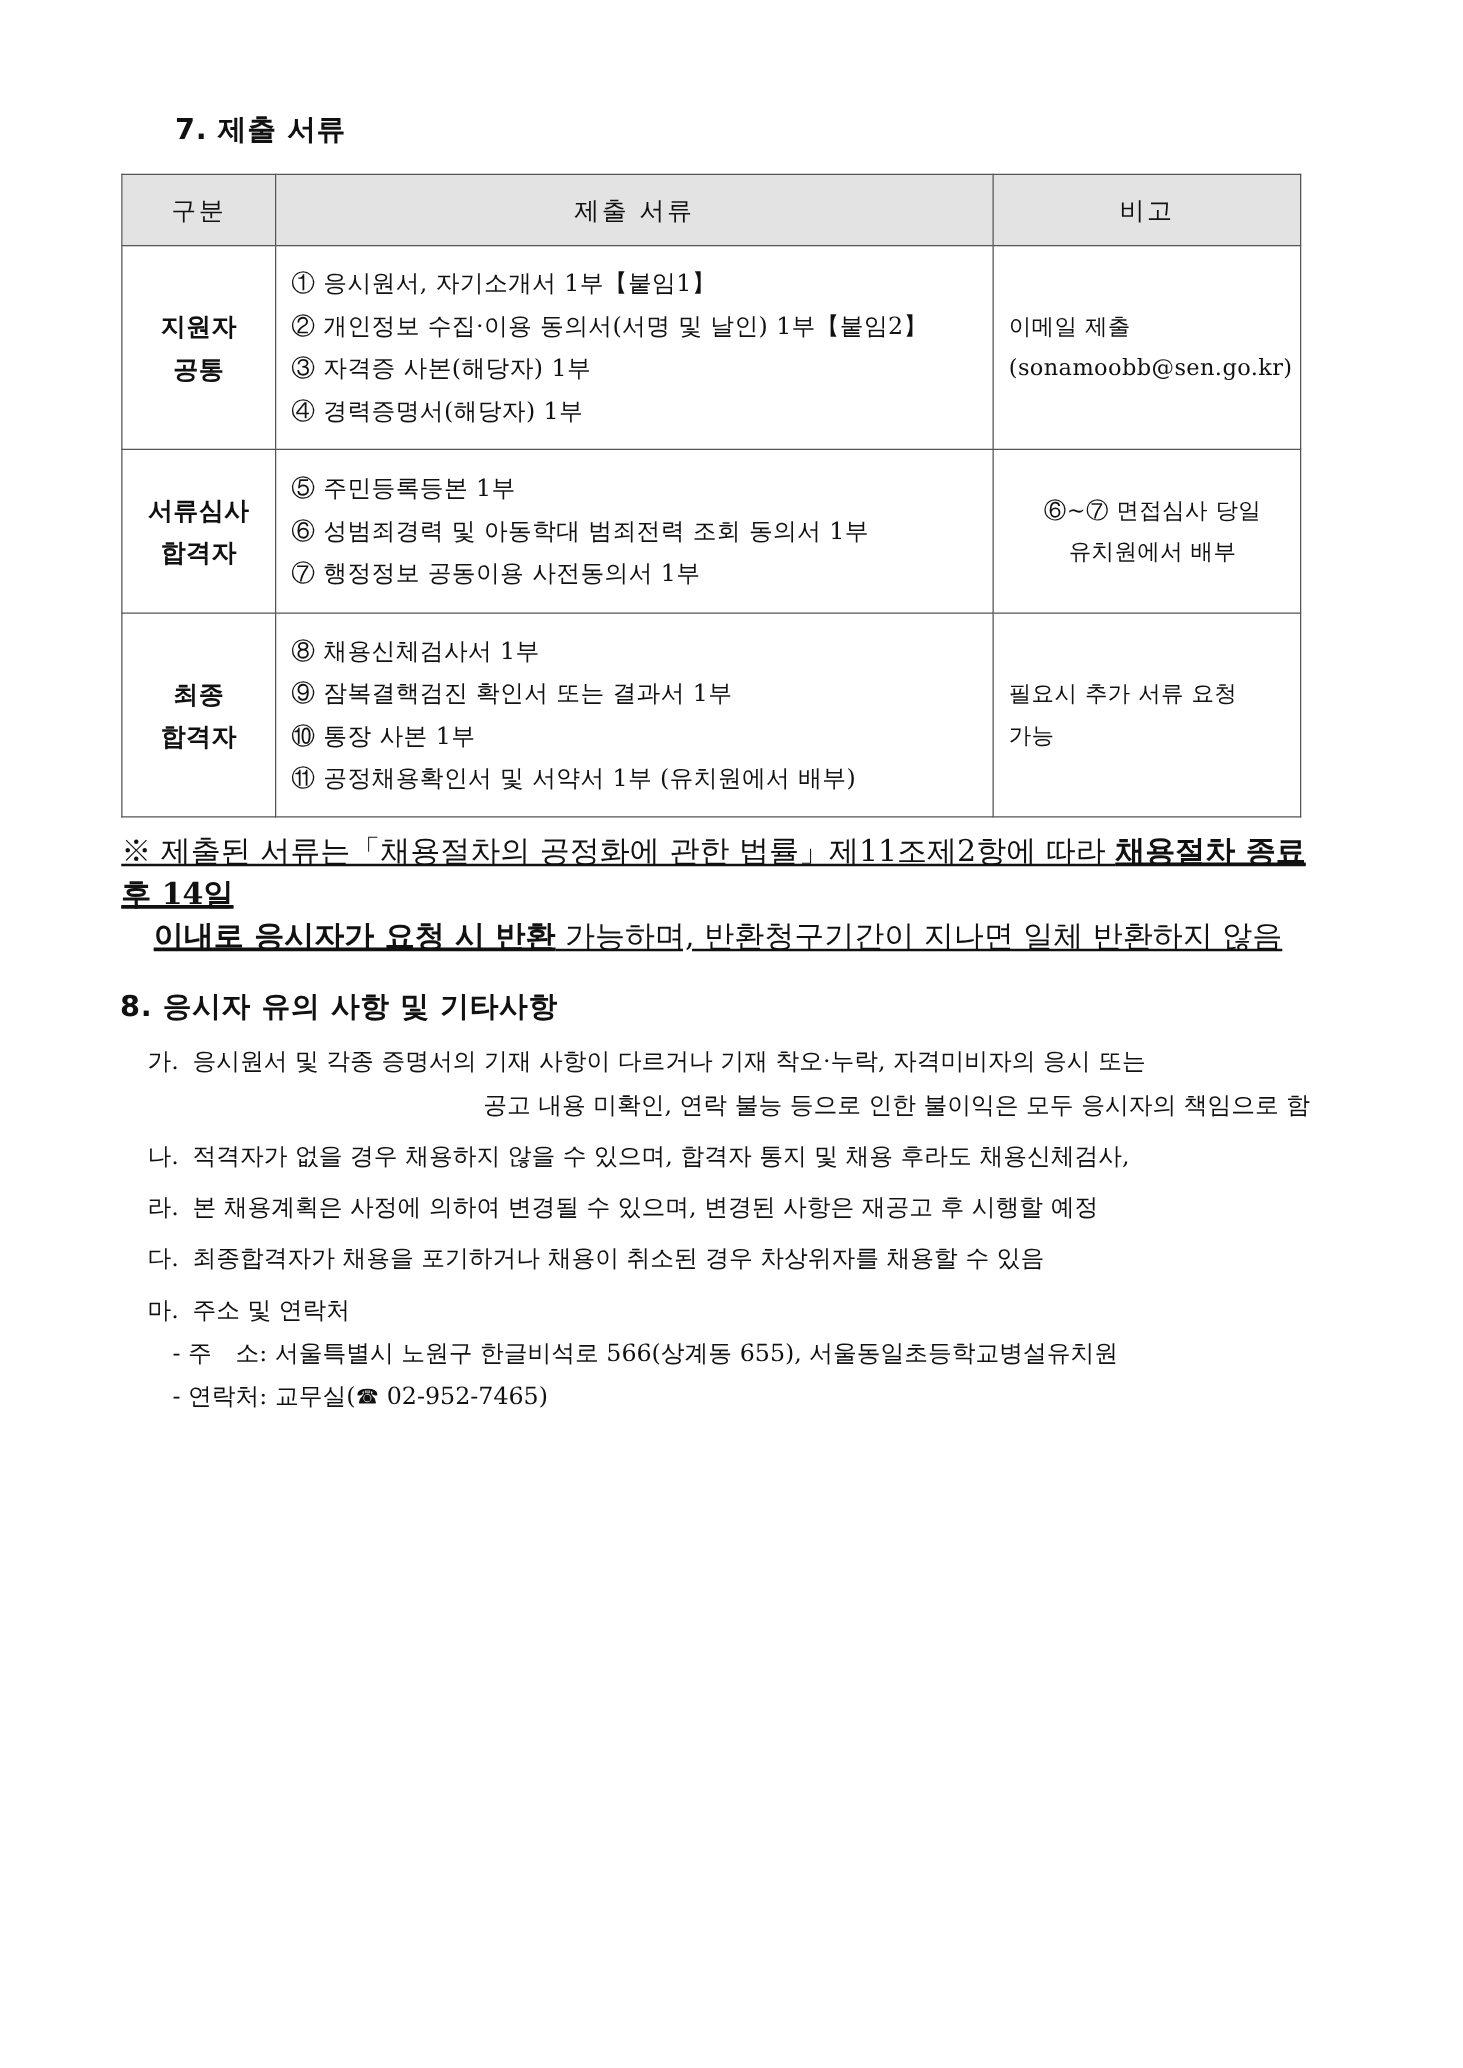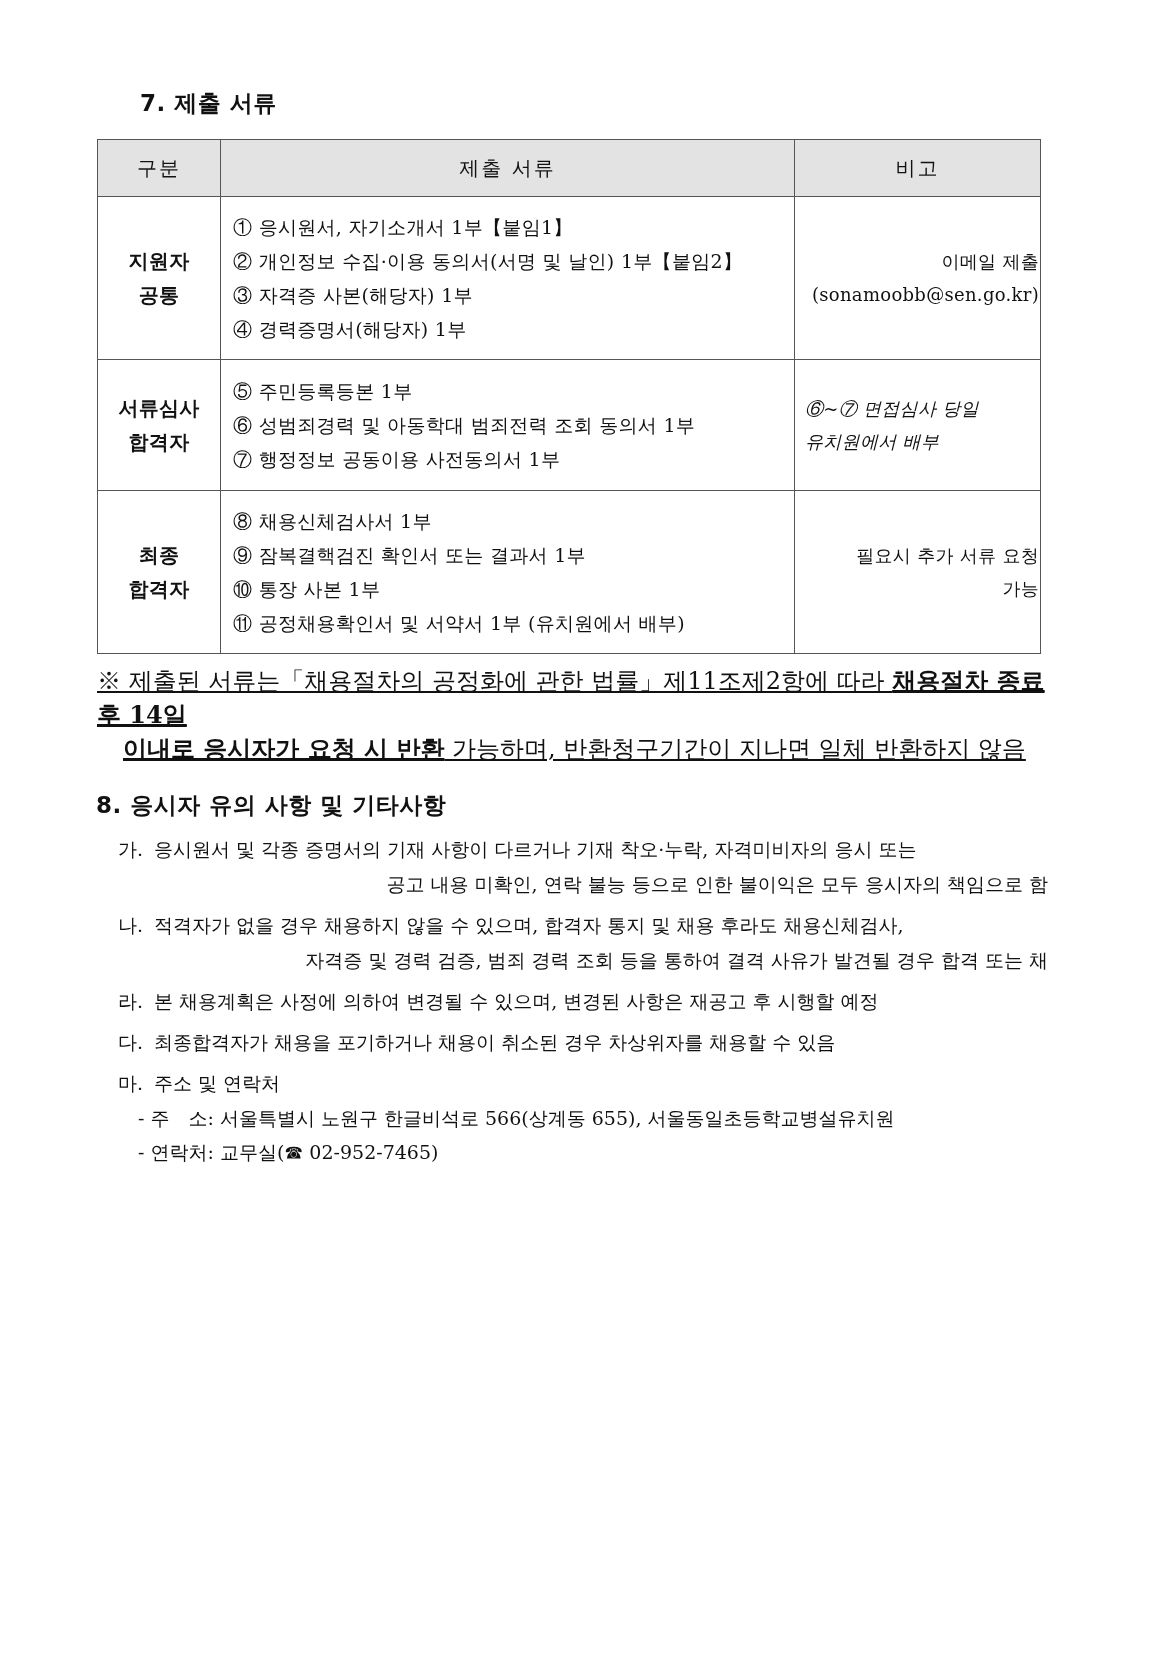--- a/index.html
+++ b/index.html
@@ -29,22 +29,22 @@
     table.docs th {
       background: #e3e3e3; font-weight: normal; height: 54px;
       font-size: 20px; letter-spacing: 2px;
     }
     table.docs td.cat {
       width: 120px; text-align: center; font-weight: bold;
       line-height: 34px; font-size: 20px;
     }
     table.docs td.items { padding: 10px 12px; line-height: 34px; }
     table.docs td.note { width: 232px; line-height: 33px; font-size: 18px; }
-    td.note.center { text-align: right; padding-left: 12px; }
-    td.note.left { text-align: left; padding-left: 10px; font-style: italic; }
+    td.note.center { text-align: left; padding-left: 12px; }
+    td.note.left { text-align: center; padding-left: 10px; }
     .item-line { display: block; white-space: nowrap; letter-spacing: 0.3px; }
     .row1 { height: 163px; }
     .row2 { height: 131px; }
     .row3 { height: 163px; }
 
     .footnote {
       position: absolute; left: 97px; top: 664px; width: 950px;
       font-size: 24px; line-height: 34px; text-decoration: underline;
     }
     .footnote .indent { display: block; padding-left: 26px; }
@@ -131,21 +131,20 @@
 
 <h2 id="sec8-title" class="h-section">8. 응시자 유의 사항 및 기타사항</h2>
 
 <div class="notes">
   <div class="note-item">
     <span class="label">가.</span><span class="first">응시원서 및 각종 증명서의 기재 사항이 다르거나 기재 착오·누락, 자격미비자의 응시 또는</span>
     <span class="cont">공고 내용 미확인, 연락 불능 등으로 인한 불이익은 모두 응시자의 책임으로 함</span>
   </div>
   <div class="note-item">
     <span class="label">나.</span><span class="first">적격자가 없을 경우 채용하지 않을 수 있으며, 합격자 통지 및 채용 후라도 채용신체검사,</span>
-    <span class="cont">자격증 및 경력 검증, 범죄 경력 조회 등을 통하여 결격 사유가 발견될 경우 합격 또는 채</span>
   </div>
   <div class="note-item">
     <span class="label">라.</span><span class="first">본 채용계획은 사정에 의하여 변경될 수 있으며, 변경된 사항은 재공고 후 시행할 예정</span>
   </div>
   <div class="note-item">
     <span class="label">다.</span><span class="first">최종합격자가 채용을 포기하거나 채용이 취소된 경우 차상위자를 채용할 수 있음</span>
   </div>
   <div class="note-item">
     <span class="label">마.</span><span class="first">주소 및 연락처</span>
     <div class="sub-item">- 주　소: 서울특별시 노원구 한글비석로 566(상계동 655), 서울동일초등학교병설유치원</div>

